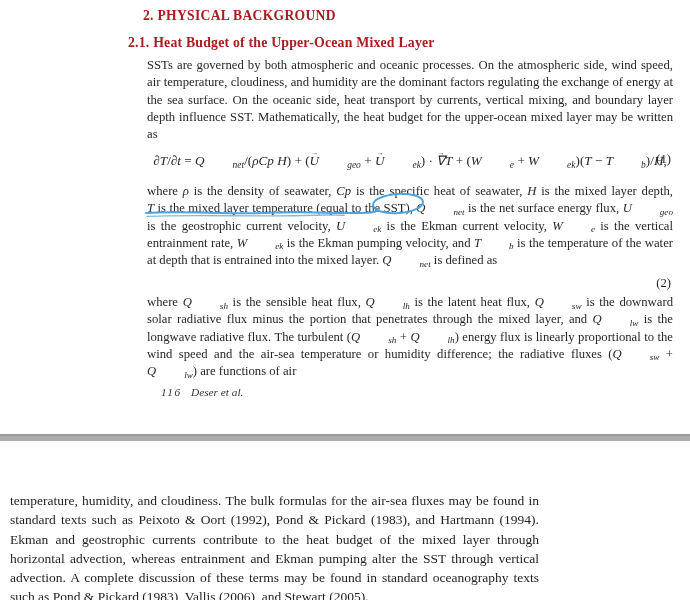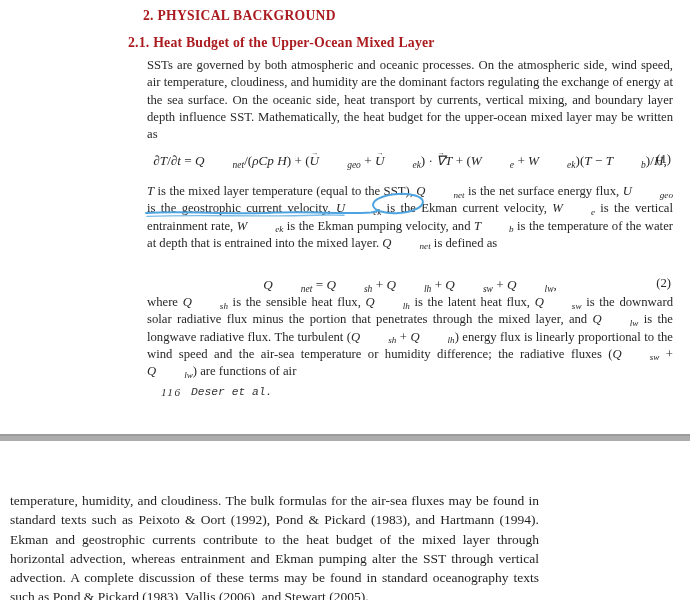--- a/index.html
+++ b/index.html
@@ -26,52 +26,52 @@
   .eqrow{left:147px;width:526px;height:22px;font-size:13.2px;display:flex;justify-content:center;align-items:center;}
   #eq1-row{top:150px;}
   #eq2-row{top:274px;}
   .eqnum{position:absolute;right:2px;top:2px;font-size:12.7px;font-style:normal;}
   .it{font-style:italic;}
   .sb{font-size:0.72em;font-style:italic;position:relative;top:0.28em;line-height:0;padding-left:28px;}
   .vec{font-style:italic;position:relative;display:inline-block;}
   .vec::before{content:"\2192";position:absolute;left:0.18em;top:-0.52em;font-size:0.55em;font-style:normal;}
   .footer{top:386px;font-size:11.3px;font-style:italic;color:#333;margin-left:48px;}
   #page-number{left:113px;letter-spacing:1.5px;}
-  #running-head{left:143px;font-family:Liberation Mono, monospace;}
+  #running-head{left:143px;}
   #page-divider{left:0;top:434px;width:690px;height:7px;
     background:linear-gradient(#9b9b9b 0 30%, #acacac 30% 100%);}
   #para-cont{left:10px;top:491px;width:529px;font-size:13.5px;line-height:19.3px;text-align:justify;color:var(--text2);}
   #pen-annotation{left:138px;top:191px;width:322px;height:32px;pointer-events:none;overflow:visible;}
   #pen-annotation path, #pen-annotation ellipse{fill:none;stroke:var(--anno);stroke-linecap:round;}
 </style>
 </head>
 <body>
 
 <div class="abs h1">2. PHYSICAL BACKGROUND</div>
 <div class="abs h2">2.1. Heat Budget of the Upper-Ocean Mixed Layer</div>
 
 <div class="abs col" id="para-intro">SSTs are governed by both atmospheric and oceanic processes. On the atmospheric side, wind speed, air temperature, cloudiness, and humidity are the dominant factors regulating the exchange of energy at the sea surface. On the oceanic side, heat transport by currents, vertical mixing, and boundary layer depth influence SST. Mathematically, the heat budget for the upper-ocean mixed layer may be written as</div>
 
 <div class="abs eqrow" id="eq1-row">
   <span><span class="it">∂T</span>/<span class="it">∂t</span> = <span class="it">Q</span><span class="sb">net</span>/(<span class="it">ρCp H</span>) + (<span class="vec">U</span><span class="sb">geo</span> + <span class="vec">U</span><span class="sb">ek</span>) · <span class="vec">∇</span><span class="it">T</span> + (<span class="it">W</span><span class="sb">e</span> + <span class="it">W</span><span class="sb">ek</span>)(<span class="it">T</span> − <span class="it">T</span><span class="sb">b</span>)/<span class="it">H</span>,</span>
   <span class="eqnum">(1)</span>
 </div>
 
 <div class="abs col" id="para-vars">
+  <div class="line1">where <span class="it">ρ</span> is the density of seawater, <span class="it">Cp</span> is the specific heat of seawater, <span class="it">H</span> is the mixed layer depth,</div>
   <div><span class="it">T</span> is the mixed layer temperature (equal to the SST), <span class="it">Q</span><span class="sb">net</span> is the net surface energy flux, <span class="it">U</span><span class="sb">geo</span> is the geostrophic current velocity, <span class="it">U</span><span class="sb">ek</span> is the Ekman current velocity, <span class="it">W</span><span class="sb">e</span> is the vertical entrainment rate, <span class="it">W</span><span class="sb">ek</span> is the Ekman pumping velocity, and <span class="it">T</span><span class="sb">b</span> is the temperature of the water at depth that is entrained into the mixed layer. <span class="it">Q</span><span class="sb">net</span> is defined as</div>
 </div>
 
 <svg class="abs" id="pen-annotation" viewBox="0 0 322 32">
   <path d="M8,22 C48,19.6 92,24 138,21.6 C172,19.9 204,23.6 233,21.4 C236,21.1 239,20.3 241,19.2" stroke-width="2"></path>
   <path d="M9,25.4 C58,23.2 118,26.2 178,24.2 C192,23.7 200,24.4 206,24.2" stroke-width="1.4" opacity="0.75"></path>
   <ellipse cx="260" cy="12.5" rx="25" ry="9.6" stroke-width="2" transform="rotate(-4 260 12.5)"></ellipse>
 </svg>
 
 <div class="abs eqrow" id="eq2-row">
-  <span><span class="it">Q</span><span class="sb">net</span> = <span class="it">Q</span><span class="sb">sh</span> + <span class="it">Q</span><span class="sb">lh</span> + <span class="it">Q</span><span class="sb">sw</span> + <span class="it">Q</span><span class="sb">lw</span>,</span>
   <span class="eqnum">(2)</span>
 </div>
 
 <div class="abs col" id="para-fluxes">where <span class="it">Q</span><span class="sb">sh</span> is the sensible heat flux, <span class="it">Q</span><span class="sb">lh</span> is the latent heat flux, <span class="it">Q</span><span class="sb">sw</span> is the downward solar radiative flux minus the portion that penetrates through the mixed layer, and <span class="it">Q</span><span class="sb">lw</span> is the longwave radiative flux. The turbulent (<span class="it">Q</span><span class="sb">sh</span> + <span class="it">Q</span><span class="sb">lh</span>) energy flux is linearly proportional to the wind speed and the air-sea temperature or humidity difference; the radiative fluxes (<span class="it">Q</span><span class="sb">sw</span> + <span class="it">Q</span><span class="sb">lw</span>) are functions of air</div>
 
 <div class="abs footer" id="page-number">116</div>
 <div class="abs footer" id="running-head">Deser et al.</div>
 
 <div class="abs" id="page-divider"></div>
 

